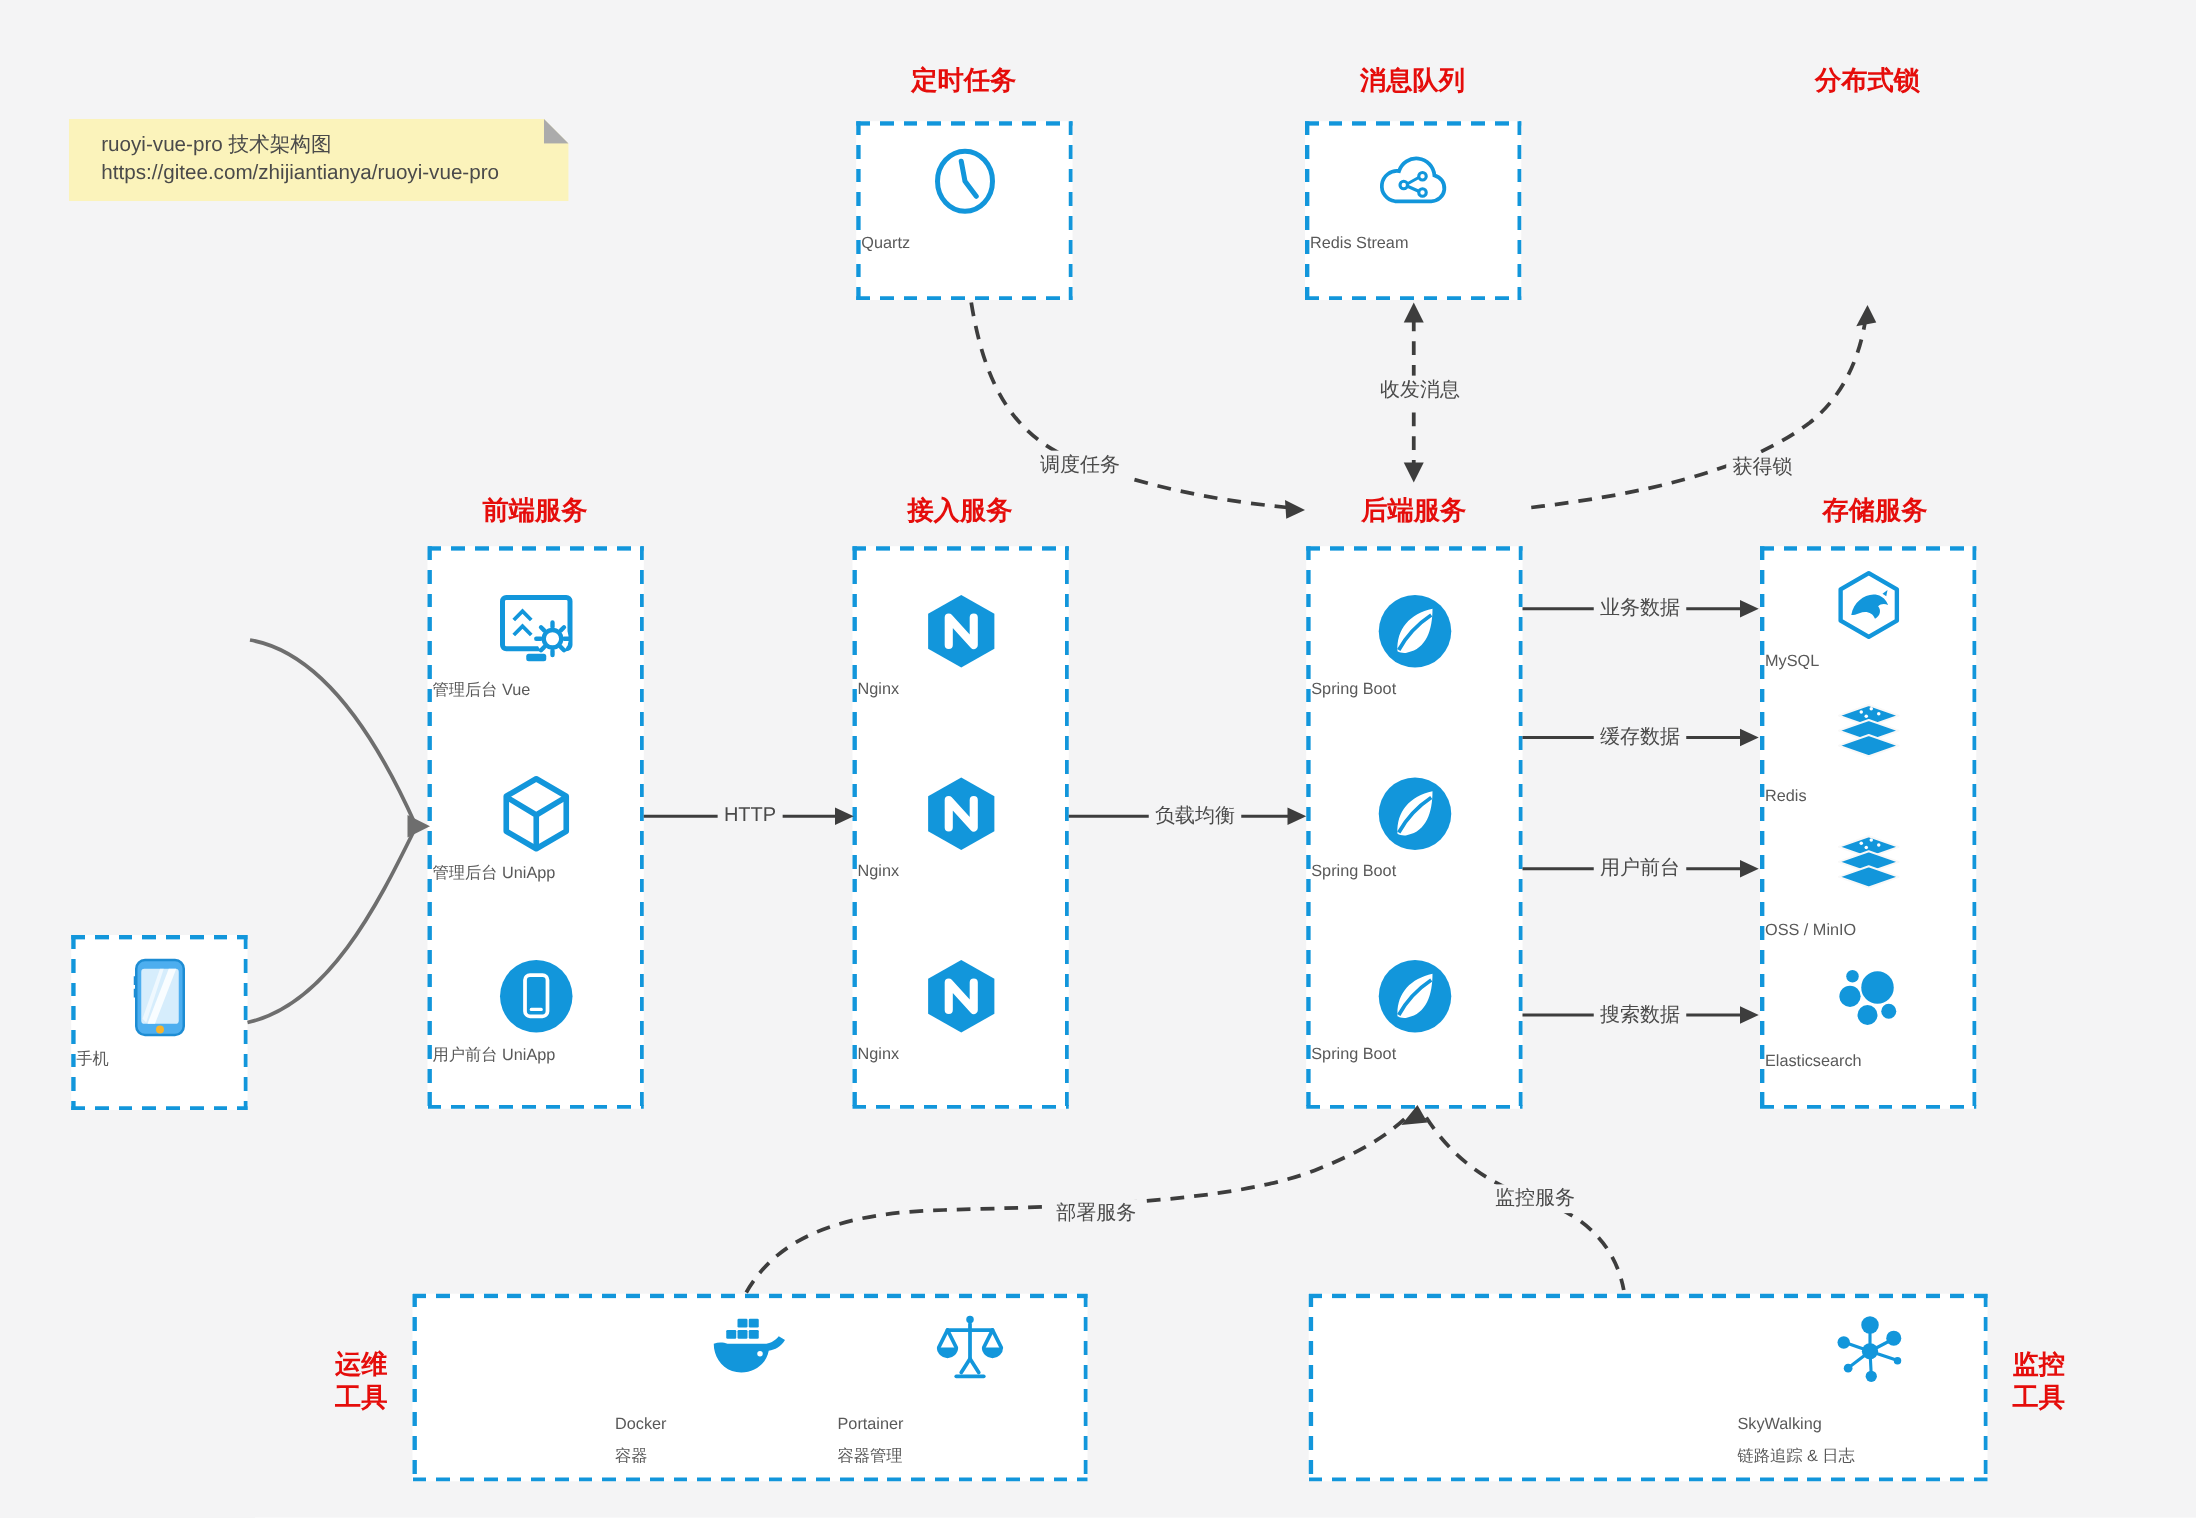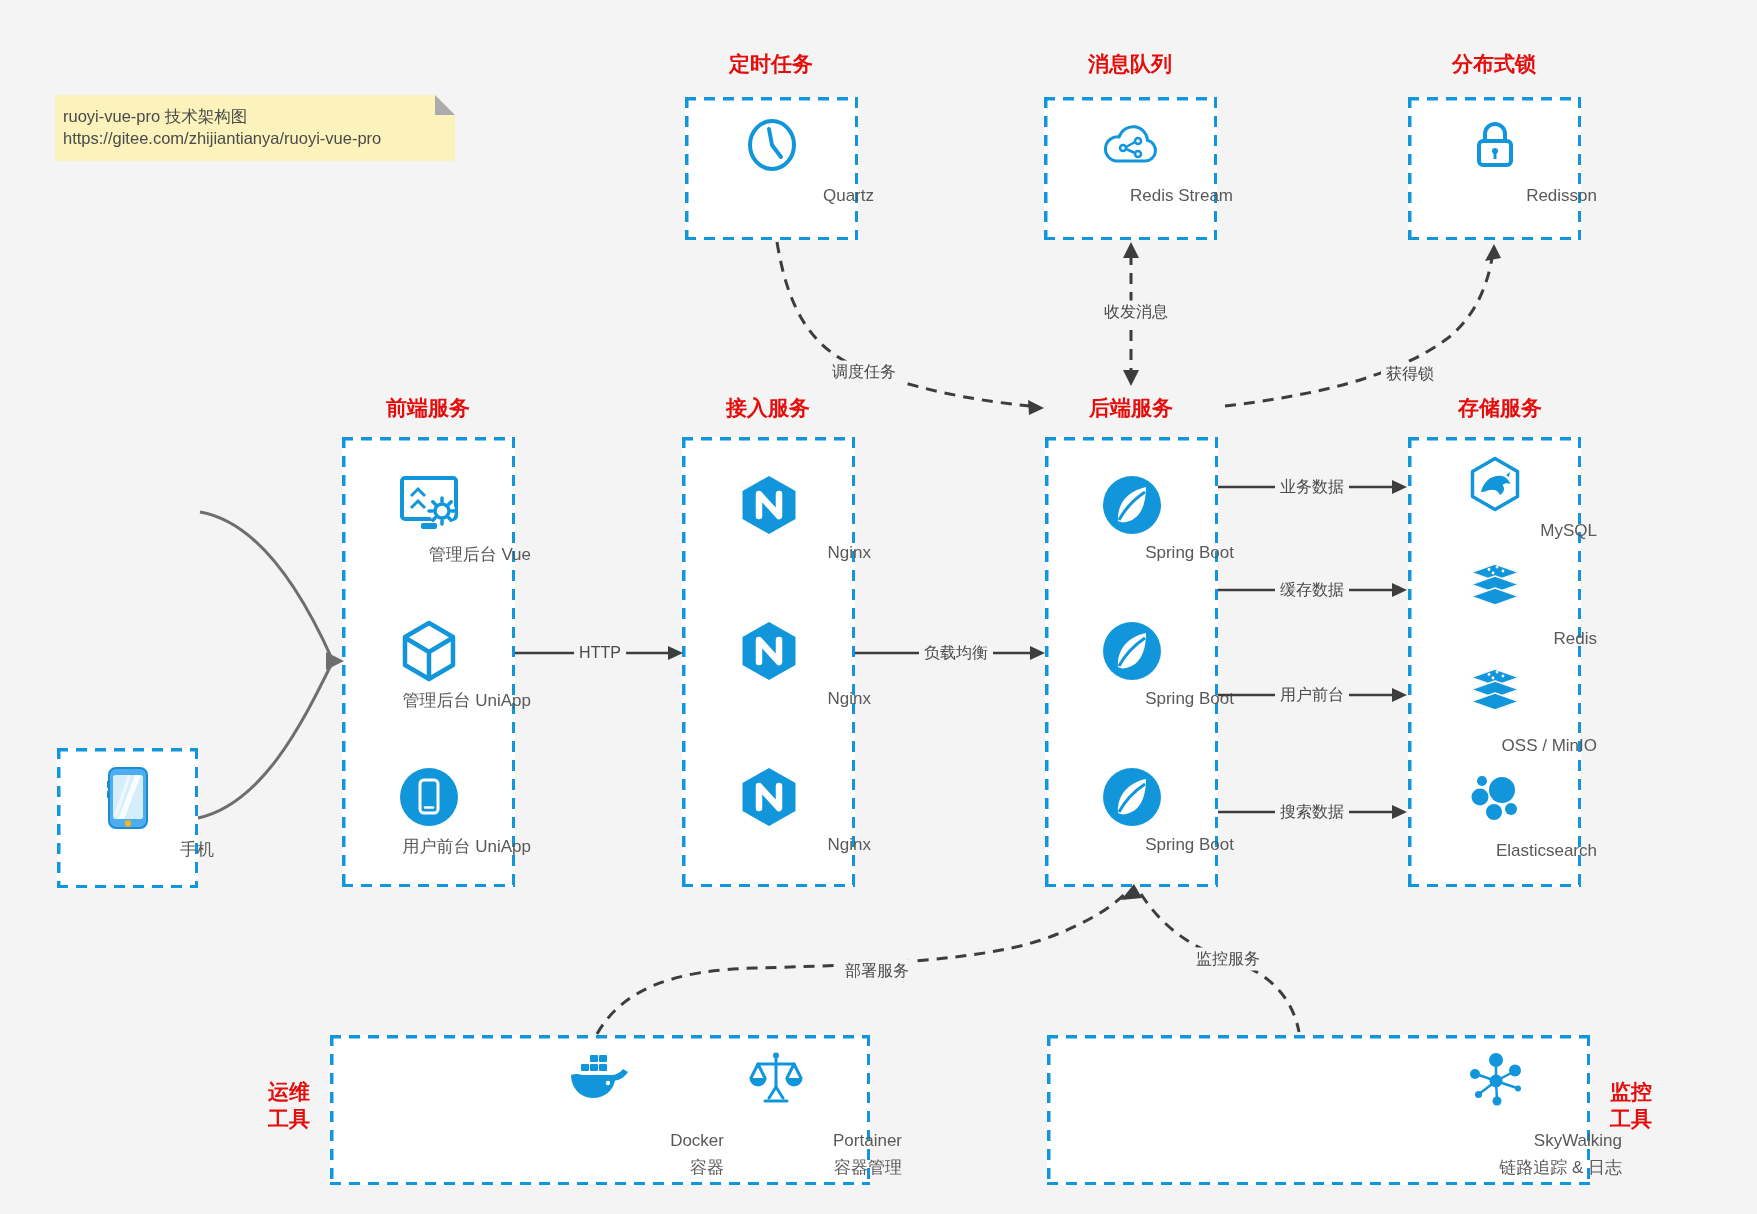--- a/index.html
+++ b/index.html
@@ -21,29 +21,29 @@
       repeating-linear-gradient(180deg,var(--blue) 0 11px,transparent 11px 19px);
     background-size:100% 3.5px,100% 3.5px,3.5px 100%,3.5px 100%;
     background-position:0 0,0 100%,0 0,100% 0;
     background-repeat:no-repeat;}
   .ttl{position:absolute;transform:translateX(-50%);font-size:21px;font-weight:bold;
     color:var(--red);z-index:3;white-space:nowrap}
   .sttl{position:absolute;transform:translateX(-50%);font-size:21px;font-weight:bold;
     color:var(--red);line-height:27px;text-align:center;z-index:3;white-space:nowrap}
   .icon{position:absolute;left:50%;transform:translateX(-50%);line-height:0}
   .bicon{position:absolute;left:50%;transform:translateX(-50%);line-height:0;top:14px}
-  .lbl{position:absolute;left:16px;width:100%;text-align:right;font-size:17px;
+  .lbl{position:absolute;left:4px;width:100%;text-align:left;font-size:13px;
     color:var(--txt);white-space:nowrap;z-index:2}
   .bitm{position:absolute;top:0;height:100%;width:220px;transform:translateX(-50%)}
   .elbl{position:absolute;transform:translate(-50%,-50%);background:var(--bg);
     padding:1px 5px;font-size:16px;color:#4a4a4a;z-index:4;white-space:nowrap}
   svg.overlay{position:absolute;left:0;top:0;z-index:2;pointer-events:none}
   .note{position:absolute;left:55px;top:95px;width:400px;height:66px;background:#fbf3bb;
     z-index:2;clip-path:polygon(0 0,380px 0,100% 20px,100% 100%,0 100%);
-    font-size:16.5px;color:#4a4a4a;line-height:22px;padding:10px 0 0 8px;box-sizing:border-box}
+    font-size:16.5px;color:#4a4a4a;line-height:22px;padding:10px 0 0 26px;box-sizing:border-box}
   .fold{position:absolute;left:435px;top:95px;width:20px;height:20px;background:#ababab;
     clip-path:polygon(0 0,100% 100%,0 100%);z-index:3}
 </style>
 </head>
 <body>
 
 <div class="stage">
 
   <svg class="overlay" width="1757" height="1214">
     <g stroke="#6e6e6e" stroke-width="3" fill="none">
@@ -108,31 +108,20 @@
           <path d="M16 44 h29 a10.5 10.5 0 0 0 2.5 -20.7 a14.5 14.5 0 0 0 -28.3 -3.4 A10 10 0 0 0 16 44 z" fill="none" stroke="#1296db" stroke-width="3"></path>
           <g fill="none" stroke="#1296db" stroke-width="2.5">
             <circle cx="23" cy="31" r="3"></circle>
             <circle cx="38" cy="24" r="3"></circle>
             <circle cx="38" cy="37" r="3"></circle>
             <path d="M26 30 L35 25 M26 32 L35 36"></path>
           </g>
         </svg>
     </div>
     <div class="lbl" style="top:89px">Redis Stream</div>
-  </div>
-  <div class="dbox" style="left:1408px;top:97px;width:173px;height:143px">
-    <div class="icon" style="top:18px">
-      <svg width="58" height="58" viewBox="0 0 58 58">
-          <path d="M19 26 v-7 a10 10 0 0 1 20 0 v7" fill="none" stroke="#1296db" stroke-width="4"></path>
-          <rect x="13" y="26" width="32" height="24" rx="4" fill="none" stroke="#1296db" stroke-width="4"></rect>
-          <circle cx="29" cy="36" r="3" fill="#1296db"></circle>
-          <path d="M29 38 v6" stroke="#1296db" stroke-width="3"></path>
-        </svg>
-    </div>
-    <div class="lbl" style="top:89px">Redisson</div>
   </div>
 
   <div class="dbox" style="left:57px;top:748px;width:141px;height:140px">
     <div class="icon" style="top:18px">
       <svg width="54" height="64" viewBox="0 0 54 64">
           <rect x="8" y="2" width="38" height="60" rx="7" fill="#4daeef" stroke="#1d8cd3" stroke-width="2"></rect>
           <rect x="12" y="9" width="30" height="44" rx="2.5" fill="#d6edfc"></rect>
           <polygon points="17,53 34,9 40,9 23,53" fill="#ffffff" opacity="0.85"></polygon>
           <polygon points="13,49 27,9 30,9 16,52" fill="#ffffff" opacity="0.6"></polygon>
           <circle cx="27" cy="57.5" r="3.2" fill="#f7b32b"></circle>

